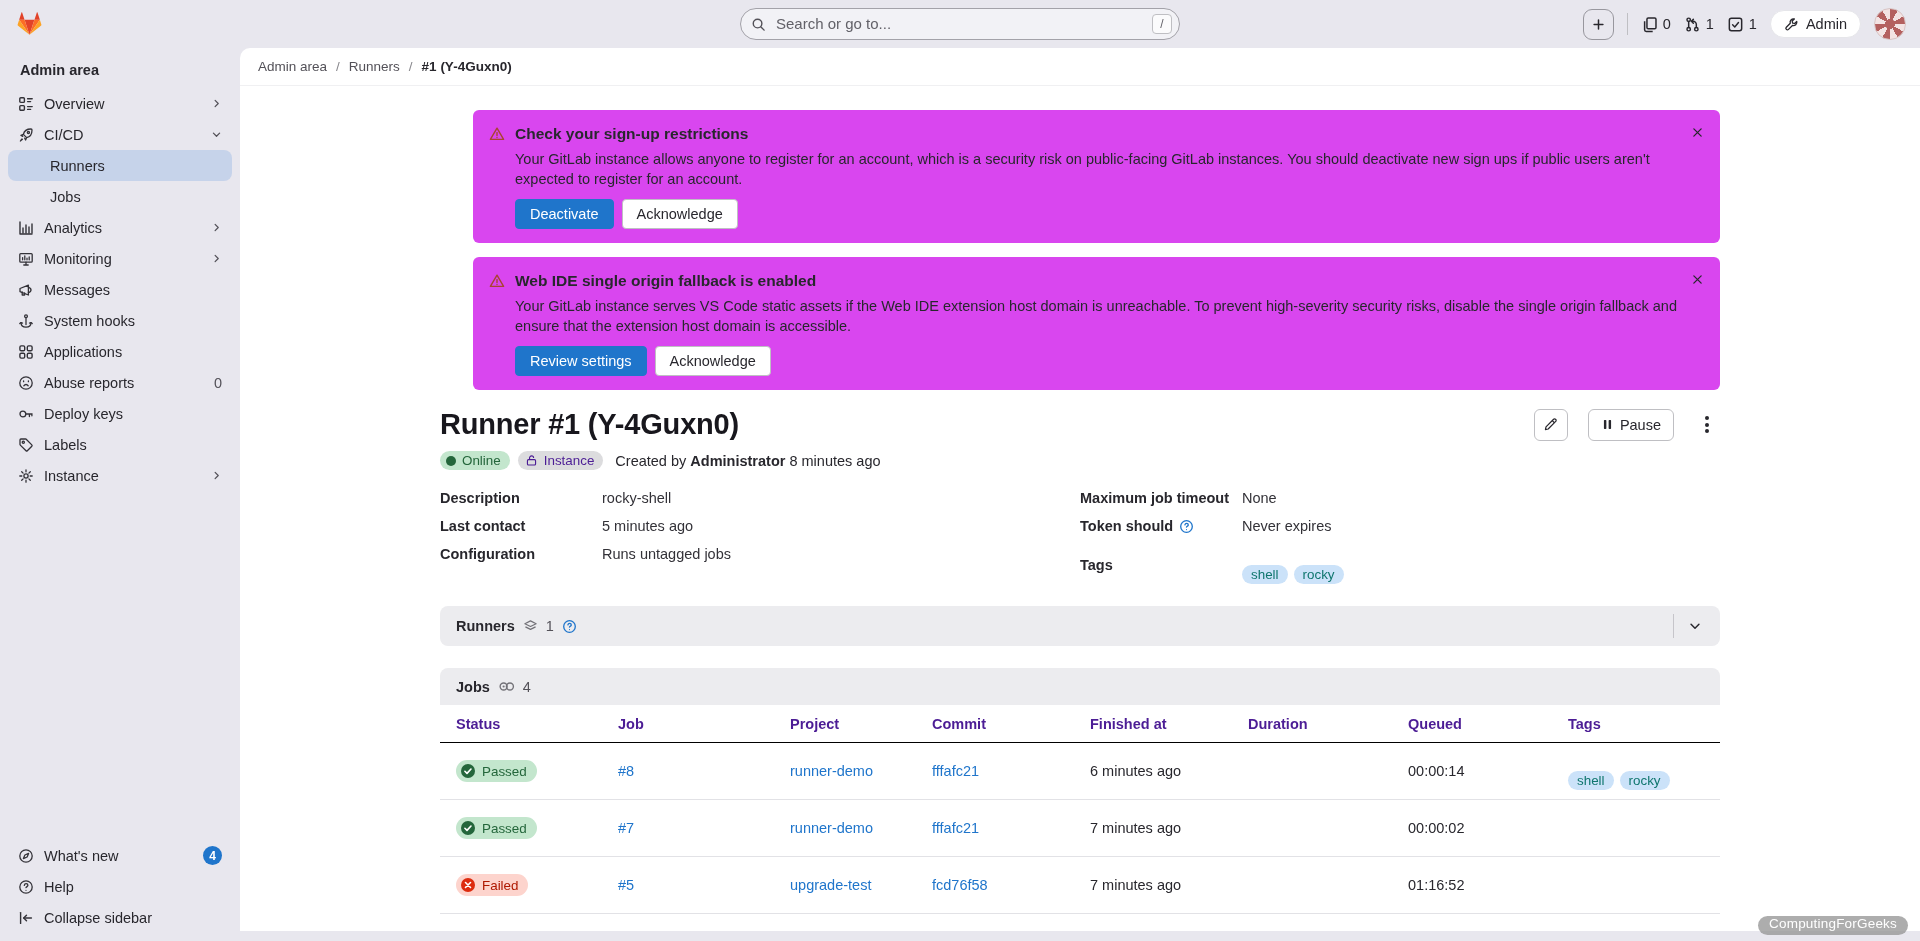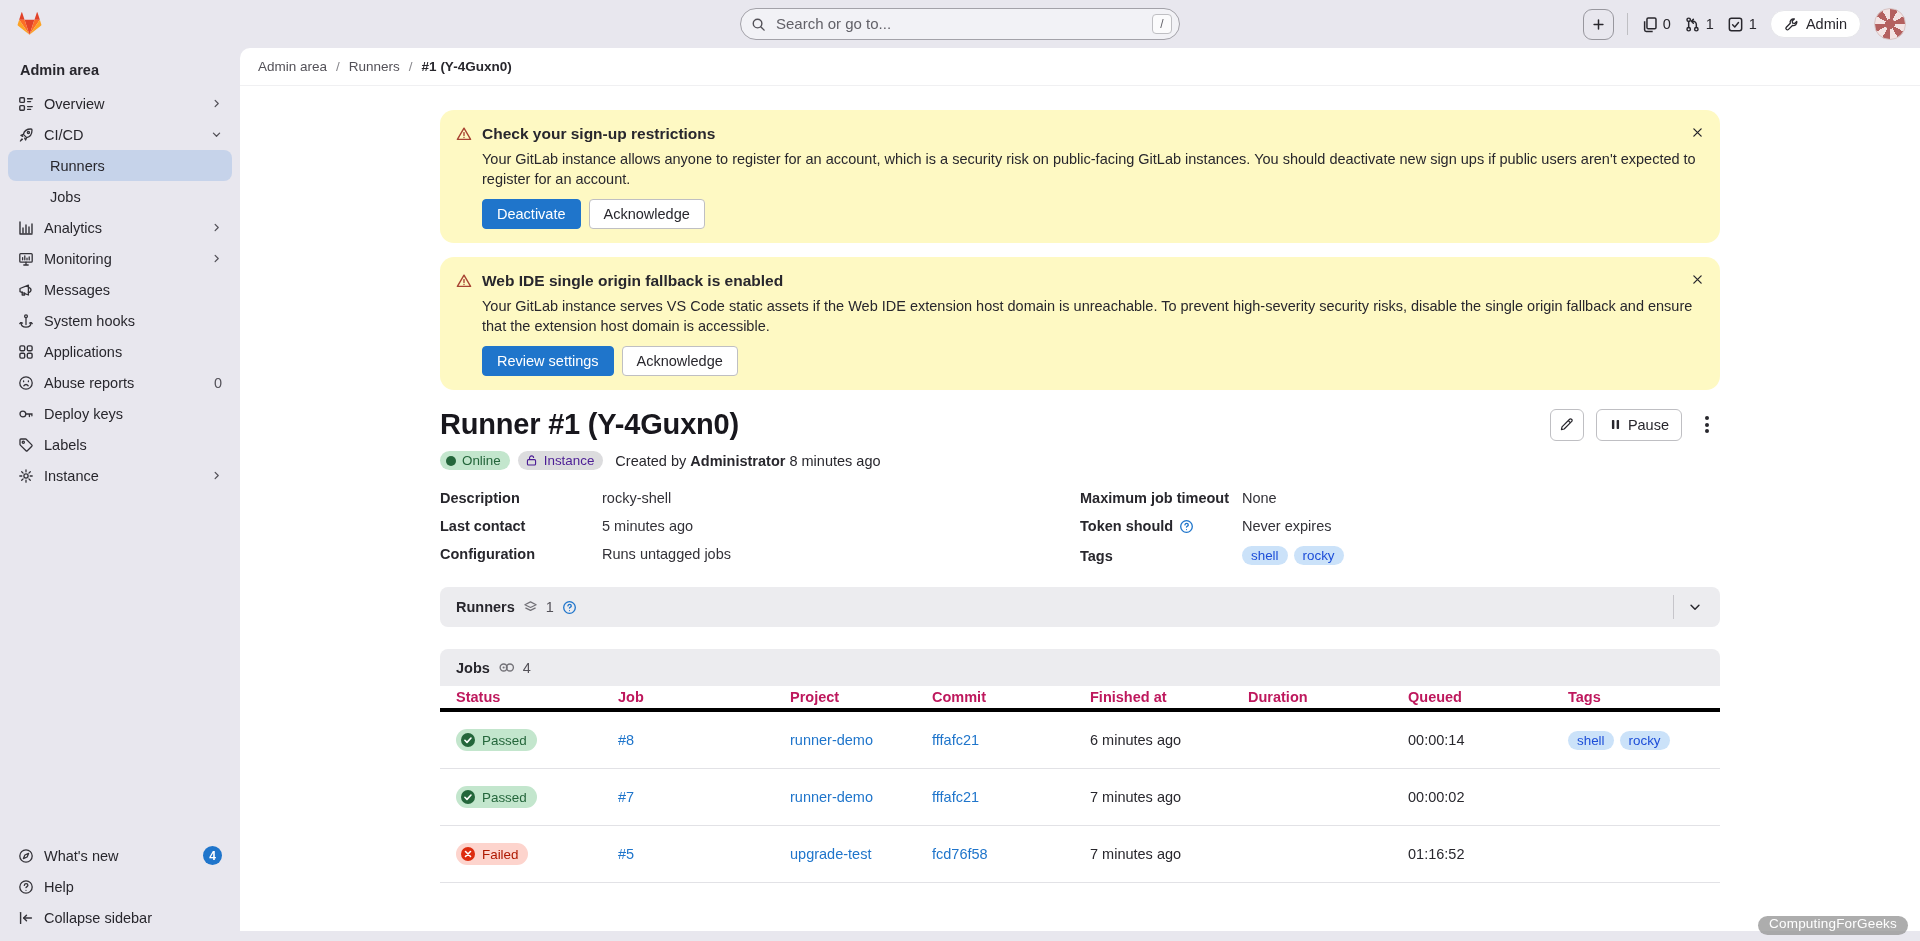--- a/index.html
+++ b/index.html
@@ -77,37 +77,37 @@
     height:38px; display:flex; align-items:center; gap:9px; padding:0 18px;
     font-size:13.5px; color:#535158; border-bottom:1px solid #f0f0f2;
   }
   .breadcrumb .sep { color:#89888d; }
   .breadcrumb .crumb { cursor:pointer; }
   .breadcrumb .current { color:#28272d; font-weight:700; }
 
   .content { width:1280px; margin:24px auto 0; }
 
   
-  .alert { background:#fef9c3; border-radius:14px; padding:15px 16px 14px; margin-bottom:14px; position:relative; }
+  .alert { background:#d946ef; border-radius:6px; padding:15px 16px 14px; margin-bottom:14px; position:relative;margin-left:33px; }
   .alert-title { display:flex; align-items:center; gap:10px; font-weight:700; font-size:15.5px; color:#28272d; }
   .alert-title .ic { color:#a84432; }
   .alert-body { margin:6px 0 10px 26px; line-height:1.38; color:#28272d; max-width:1230px; }
   .alert-actions { margin-left:26px; display:flex; gap:8px; }
   .btn { font:inherit; border-radius:4px; padding:6px 14px; cursor:pointer; }
   .btn-primary { background:#1f75cb; color:#fff; border:1px solid #1f75cb; }
   .btn-secondary { background:#fff; color:#28272d; border:1px solid #bfbfc3; }
   .alert-close {
     position:absolute; top:12px; right:12px; background:none; border:none; cursor:pointer;
     color:#28272d; padding:4px;
   }
 
   
   .title-row { display:flex; align-items:center; margin-top:18px; }
   h1.runner-title { margin:0; font-size:29px; font-weight:600; color:#18171d; letter-spacing:-.2px; }
-  .title-actions { margin-left:auto; display:flex; align-items:center; gap:12px; }
+  .title-actions { margin-left:auto; display:flex; align-items:center; gap:20px; }
   .icon-btn {
     height:32px; min-width:34px; background:#fff; border:1px solid #bfbfc3; border-radius:6px;
     display:flex; align-items:center; justify-content:center; cursor:pointer; color:#28272d;
   }
   .pause-btn { gap:6px; padding:0 12px; font:inherit; }
   .kebab-btn { border:none; background:none; width:26px; cursor:pointer; padding:4px 0; }
   .kebab-btn i { display:block; width:4px; height:4px; border-radius:50%; background:#28272d; margin:2.5px auto; }
 
   .status-row { display:flex; align-items:center; gap:8px; margin-top:10px; }
   .pill { display:inline-flex; align-items:center; gap:6px; border-radius:11px; padding:2px 9px; font-size:13.4px; }
@@ -115,21 +115,21 @@
   .pill-online .dot { width:10px; height:10px; border-radius:50%; background:#24663b; }
   .pill-instance { background:#dcdcde; color:#4c1d95; padding-left:7px; }
   .created { margin-left:4px; color:#28272d; }
   .created b { font-weight:700; }
 
   
   .details { display:grid; grid-template-columns:1fr 1fr; margin-top:20px; }
   .dcol { display:grid; grid-template-columns:162px 1fr; row-gap:12px; align-content:start; }
   .dlabel { font-weight:700; color:#28272d; display:flex; align-items:center; gap:6px; }
   .dvalue { color:#333238; display:flex; align-items:center; gap:6px; }
-  .tagpill { background:#cbe2f9; color:#1d4ed8; border-radius:10px; padding:2px 9px; font-size:13.4px; }
+  .tagpill { background:#cbe2f9; color:#0f766e; border-radius:10px; padding:2px 9px; font-size:13.4px;margin-top:19px; }
 
   
   .section-bar {
     margin-top:22px; background:#ececef; border-radius:8px; height:40px;
     display:flex; align-items:center; gap:8px; padding:0 16px;
   }
   .section-bar .stitle { font-weight:700; font-size:14.5px; }
   .muted { color:#535158; }
   .bar-right { margin-left:auto; display:flex; align-items:center; gap:12px; }
   .vdiv { width:1px; height:24px; background:#c6c5ca; }
@@ -139,21 +139,21 @@
   .jobs-card { margin-top:22px; }
   .jobs-header {
     background:#ececef; border-radius:8px 8px 0 0; height:37px;
     display:flex; align-items:center; gap:8px; padding:0 16px;
   }
   .jobs-header .stitle { font-weight:700; }
   .jrow {
     display:grid; grid-template-columns:162px 172px 142px 158px 158px 160px 160px auto;
     align-items:center; padding-left:16px;
   }
-  .jhead { height:26px; font-weight:700; color:#be185d; border-bottom:4px solid #000000; }
+  .jhead { height:38px; font-weight:700; color:#4c1d95; border-bottom:1px solid #000000; }
   .jdata { height:57px; border-bottom:1px solid #e2e2e6; }
   .jlink { color:#1f75cb; cursor:pointer; }
   .status-pill { display:inline-flex; align-items:center; gap:6px; border-radius:12px; padding:3px 10px 3px 4px; font-size:13.4px; width:max-content; }
   .status-passed { background:#c3e6cd; color:#24663b; }
   .status-failed { background:#fdd4cd; color:#ae1800; }
   .tags-cell { display:flex; gap:6px; }
 
   
   .watermark {
     position:absolute; right:12px; bottom:6px; background:rgba(150,150,150,.78);

